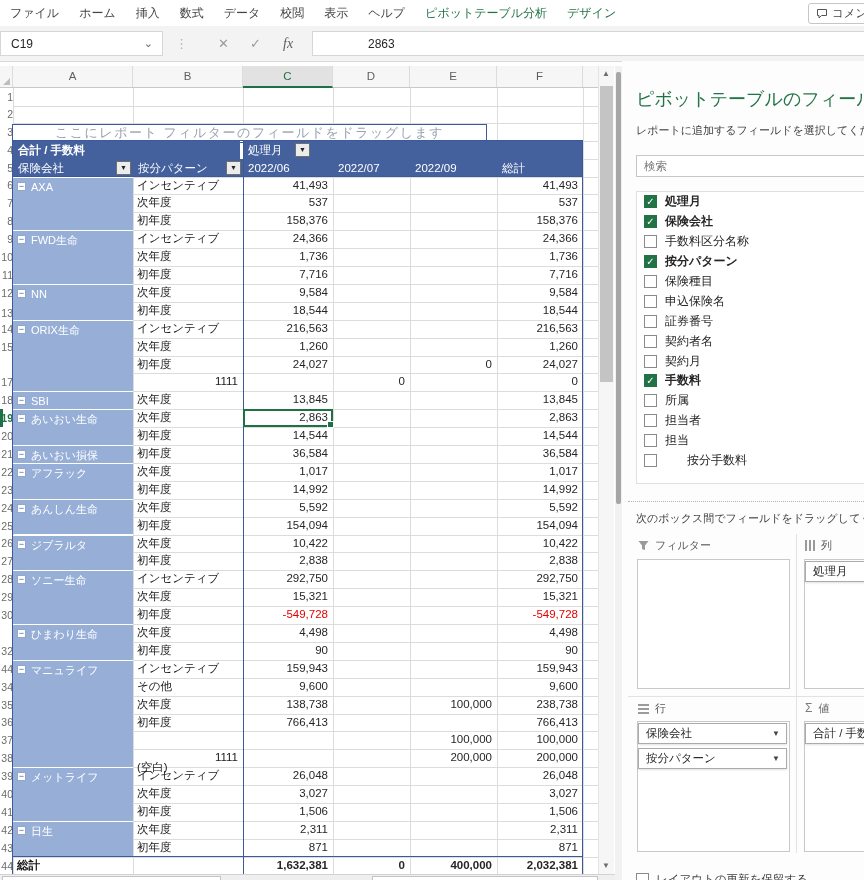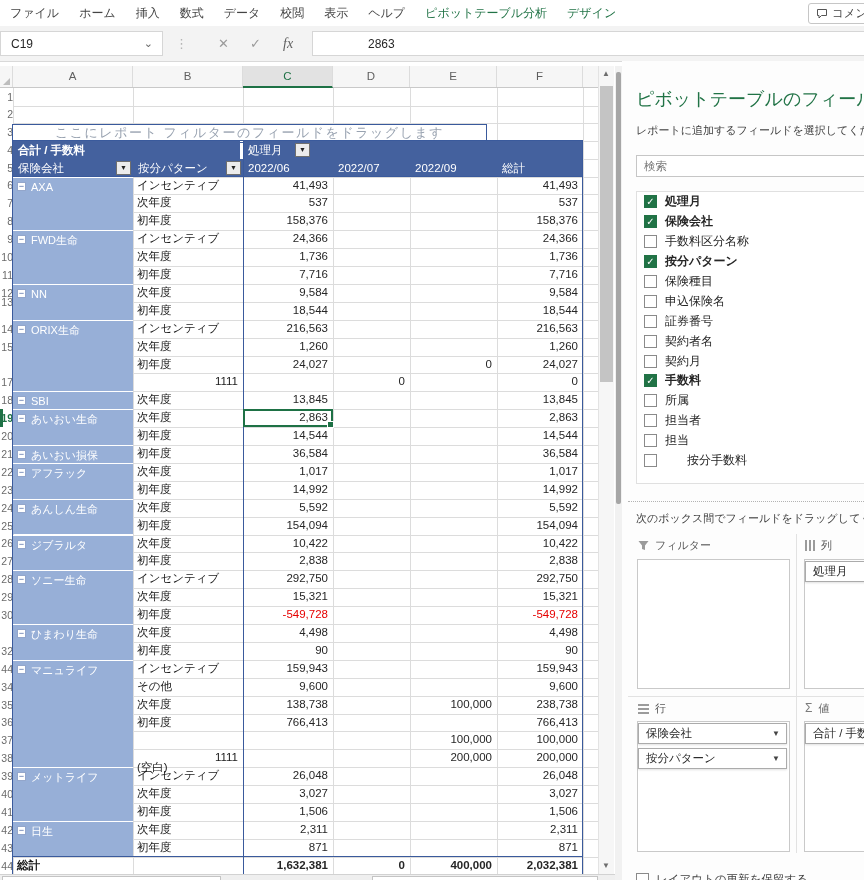--- a/index.html
+++ b/index.html
@@ -176,21 +176,21 @@
       <div class="rownum" style="top: 212.3px; height: 17.9px;">8</div>
       <div class="hline" style="left: 13px; top: 230.2px; width: 585px;"></div>
       <div class="rownum" style="top: 230.2px; height: 17.9px;">9</div>
       <div class="hline" style="left: 13px; top: 248.1px; width: 585px;"></div>
       <div class="rownum" style="top: 248.1px; height: 17.9px;">10</div>
       <div class="hline" style="left: 13px; top: 266px; width: 585px;"></div>
       <div class="rownum" style="top: 266px; height: 17.9px;">11</div>
       <div class="hline" style="left: 13px; top: 283.9px; width: 585px;"></div>
       <div class="rownum" style="top: 283.9px; height: 17.9px;">12</div>
       <div class="hline" style="left: 13px; top: 301.8px; width: 585px;"></div>
-      <div class="rownum" style="top: 293px; height: 17.9px;">13</div>
+      <div class="rownum" style="top: 304px; height: 17.9px;">13</div>
       <div class="hline" style="left: 13px; top: 319.7px; width: 585px;"></div>
       <div class="rownum" style="top: 319.7px; height: 17.9px;">14</div>
       <div class="hline" style="left: 13px; top: 337.6px; width: 585px;"></div>
       <div class="rownum" style="top: 337.6px; height: 17.9px;">15</div>
       <div class="hline" style="left: 13px; top: 355.5px; width: 585px;"></div>
       <div class="rownum" style="top: 355.5px; height: 17.9px; padding-left: 44px;">16</div>
       <div class="hline" style="left: 13px; top: 373.4px; width: 585px;"></div>
       <div class="rownum" style="top: 373.4px; height: 17.9px;">17</div>
       <div class="hline" style="left: 13px; top: 391.3px; width: 585px;"></div>
       <div class="rownum" style="top: 391.3px; height: 17.9px;">18</div>

